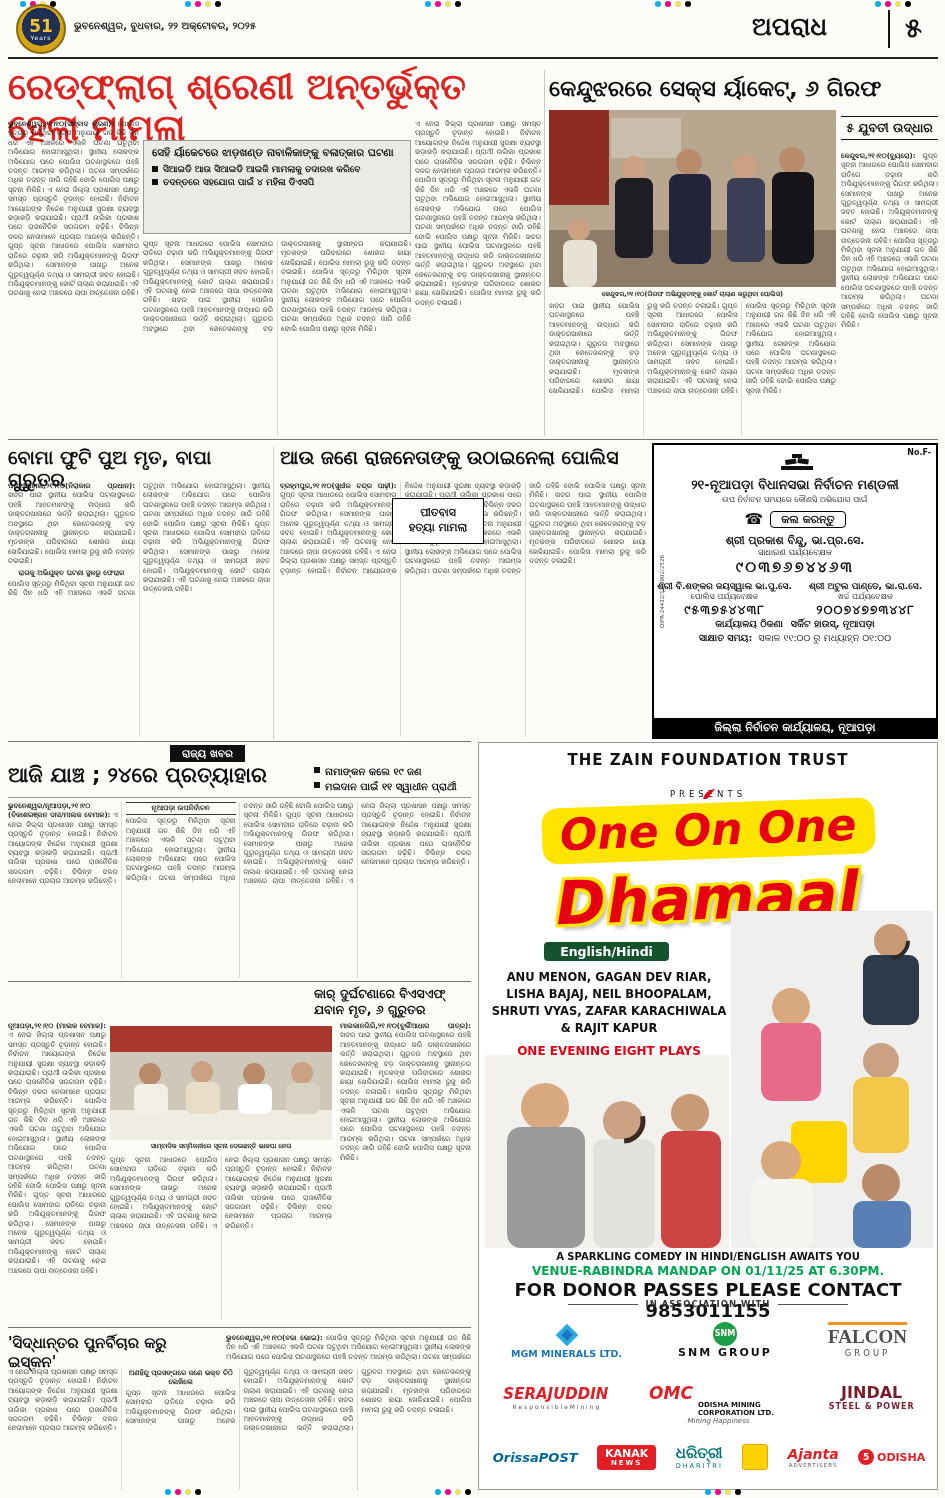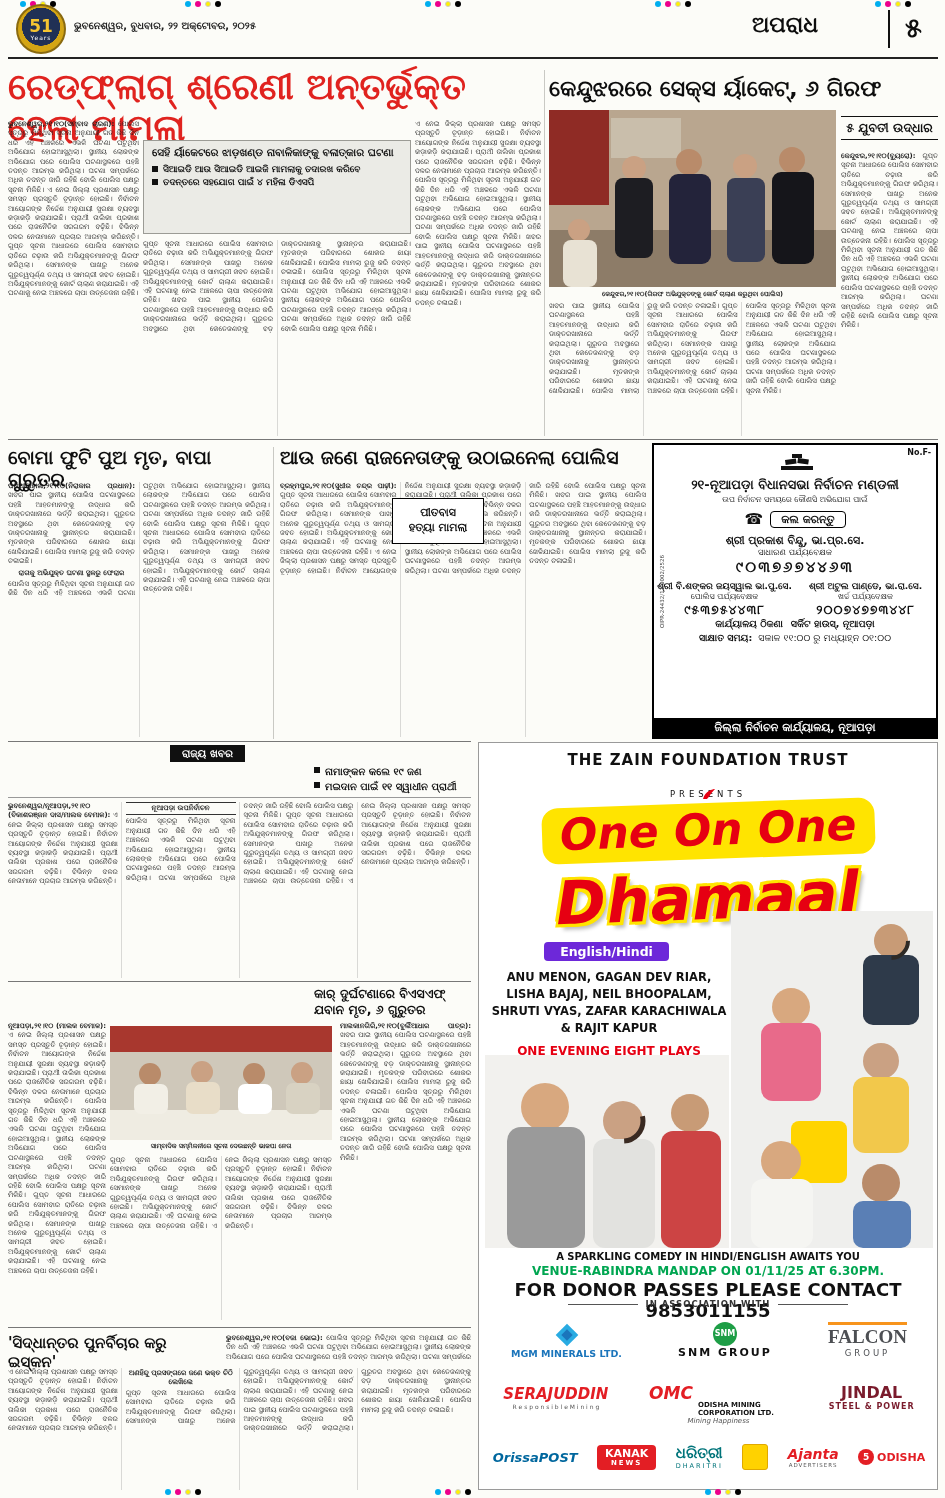--- a/index.html
+++ b/index.html
@@ -27,21 +27,21 @@
   .logo .y{color:#fff;font-size:6px;letter-spacing:1px;}
   
   .enotice{border:2px solid #000;background:#fff;}
   .pill{border:1.5px solid #000;border-radius:4px;padding:1px 10px;font-weight:bold;font-size:11px;}
   
   .ad{border:1px solid #9a9a9a;background:#fff;}
   .adt1{display:inline-block;background:#ffe400;color:#e60012;font-weight:900;font-style:italic;
         font-size:44px;line-height:1.05;padding:4px 18px 6px;border-radius:16px;transform:rotate(-2deg);}
   .adt2{font-weight:900;font-style:italic;color:#e60012;font-size:60px;letter-spacing:1px;transform:rotate(-2deg);
         text-shadow:3px 3px 0 #ffe400,-3px -3px 0 #ffe400,3px -3px 0 #ffe400,-3px 3px 0 #ffe400,5px 6px 4px rgba(0,0,0,.25);}
-  .langpill{background:#6d28d9;color:#fff;font-weight:800;font-size:12.5px;padding:2px 16px;border-radius:4px;display:inline-block;}
+  .langpill{background:#14532d;color:#fff;font-weight:800;font-size:12.5px;padding:2px 16px;border-radius:4px;display:inline-block;}
   .assoc{display:flex;align-items:center;justify-content:center;gap:8px;font-size:8.5px;font-weight:bold;letter-spacing:1px;color:#333;}
   .assoc .ln{height:1px;background:#555;width:70px;}
   .srow{display:flex;align-items:center;justify-content:space-around;}
   .scell{display:flex;flex-direction:column;align-items:center;justify-content:center;text-align:center;}
   .regrow{display:flex;gap:4px;}
   .regdot{width:6px;height:6px;border-radius:50%;}
   .tab{background:#101010;color:#fff;font-weight:bold;font-size:10.5px;padding:2px 12px;display:inline-block;}
 </style>
 </head>
 <body>
@@ -77,21 +77,21 @@
       <span class="regdot" style="background:#ec008c"></span>
       <span class="regdot" style="background:#fff200;border:0.5px solid #ccc"></span>
       <span class="regdot" style="background:#000"></span>
   </div>
 
   <div class="abs logo">
     <span class="n">51</span>
     <span class="y">Years</span>
   </div>
   <div class="abs" style="left:74px;top:20px;font-size:10px;font-weight:bold;color:#222;">ଭୁବନେଶ୍ୱର, ବୁଧବାର, ୨୨ ଅକ୍ଟୋବର, ୨୦୨୫</div>
-  <div class="abs" style="left:752px;top:12px;font-size:22px;font-weight:800;color:#0d0d0d;">ଅପରାଧ</div>
+  <div class="abs" style="left:752px;top:12px;font-size:25px;font-weight:800;color:#0d0d0d;">ଅପରାଧ</div>
   <div class="abs" style="left:888px;top:10px;width:1.5px;height:38px;background:#111;"></div>
   <div class="abs" style="left:905px;top:12px;font-size:27px;font-weight:800;color:#0d0d0d;">୫</div>
   <div class="abs hline" style="left:8px;top:57px;width:930px;"></div>
 
   <div class="abs headline red" style="left:8px;top:66px;width:535px;font-size:36px;">ରେଡ୍‌ଫ୍ଲାଗ୍ ଶ୍ରେଣୀ ଅନ୍ତର୍ଭୁକ୍ତ ହେଲା ମାମଲା</div>
 
   <div class="abs headline" style="left:549px;top:76px;width:390px;font-size:22px;">କେନ୍ଦୁଝରରେ ସେକ୍ସ ର୍ୟାକେଟ୍, ୬ ଗିରଫ</div>
 
   <svg class="abs" style="left:549px;top:110px;" width="287" height="177" viewBox="0 0 287 177">
     <rect width="287" height="177" fill="#b9a68f"></rect>
@@ -221,20 +221,21 @@
     <div style="display:flex;justify-content:center;gap:6px;margin-top:2px;font-size:9.5px;">
       <span style="font-weight:800;">ସାକ୍ଷାତ ସମୟ:</span>
       <span>ସକାଳ ୧୧:୦୦ ରୁ ମଧ୍ୟାହ୍ନ ୦୧:୦୦</span>
     </div>
     <div class="abs" style="left:0;bottom:0;width:100%;background:#000;color:#fff;font-size:11px;font-weight:800;text-align:center;padding:3px 0;">ଜିଲ୍ଲା ନିର୍ବାଚନ କାର୍ଯ୍ୟାଳୟ, ନୂଆପଡ଼ା</div>
   </div>
 
   <div class="abs" style="left:8px;top:741px;width:463px;height:1px;background:#777;"></div>
 
   <div class="abs tab" style="left:170px;top:745px;">ରାଜ୍ୟ ଖବର</div>
+  <div class="abs headline" style="left:8px;top:763px;width:300px;font-size:21px;">ଆଜି ଯାଞ୍ଚ ; ୨୪ରେ ପ୍ରତ୍ୟାହାର</div>
   <div class="abs" style="left:314px;top:764px;width:158px;">
     <div class="bulrow" style="font-size:10px;line-height:15px;">
       <span class="sq"></span>
       <span>ନାମାଙ୍କନ କଲେ ୧୯ ଜଣ</span>
     </div>
     <div class="bulrow" style="font-size:10px;line-height:15px;">
       <span class="sq"></span>
       <span>ମଇଦାନ ପାଇଁ ୧୧ ସ୍ୱାଧୀନ ପ୍ରାର୍ଥୀ</span>
     </div>
   </div>

